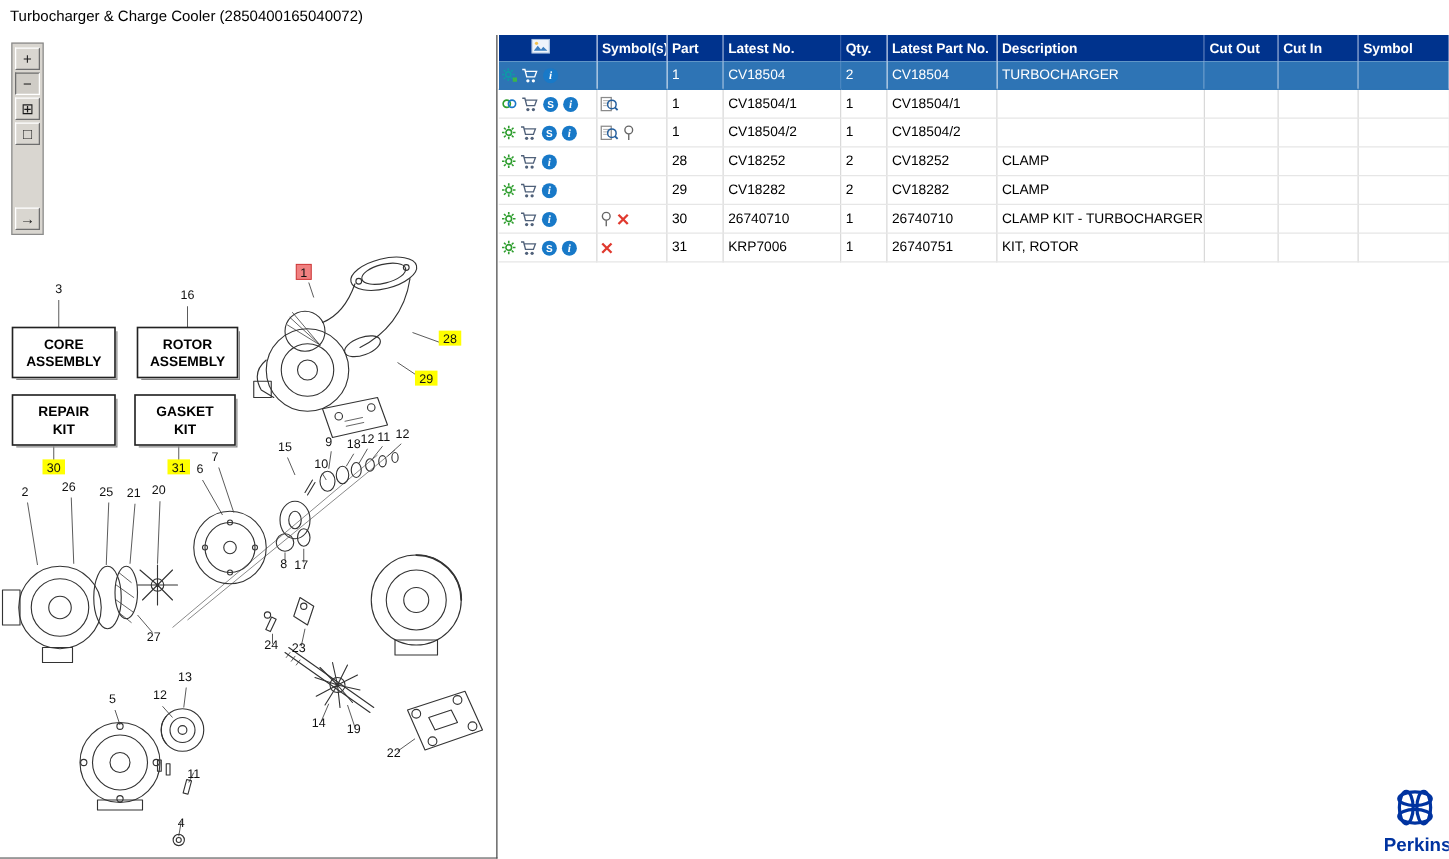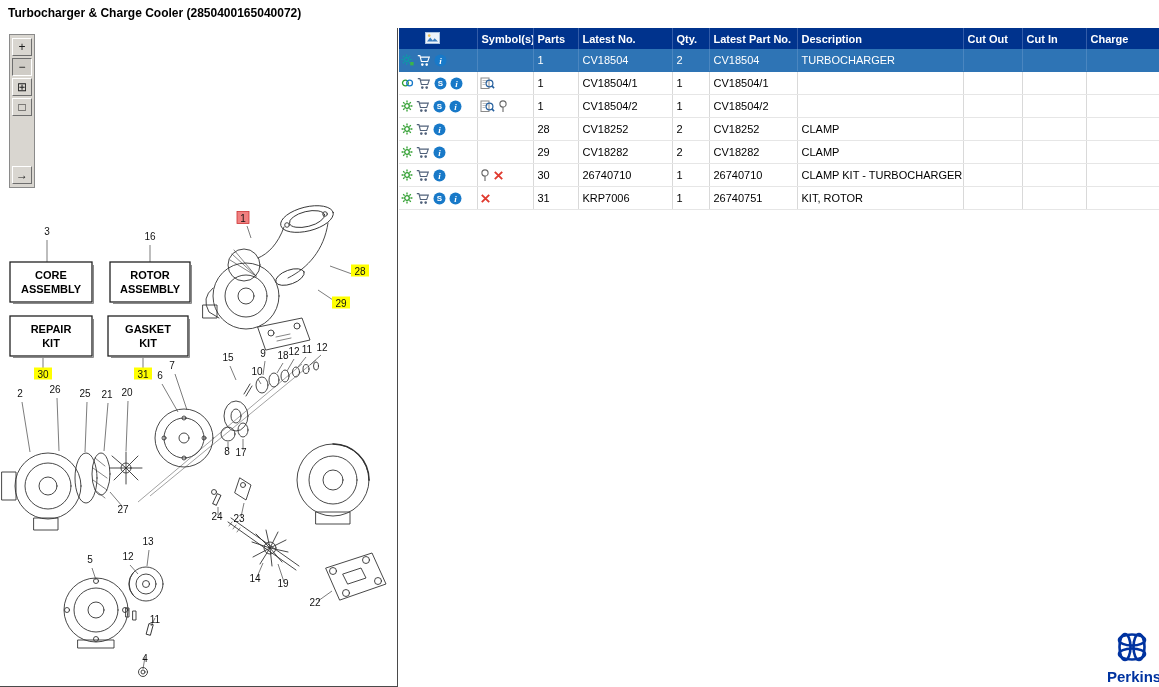--- a/index.html
+++ b/index.html
@@ -1,21 +1,21 @@
 <!DOCTYPE html>
 <html><head>
 <meta charset="utf-8">
 <style>
   html,body{margin:0;padding:0;}
   body{
     width:1159px;height:687px;position:relative;overflow:hidden;
     background:#fff;font-family:"Liberation Sans",sans-serif;
   }
   .titlebar{
-    position:absolute;left:8px;top:6px;font-size:12px;font-weight:bold;color:#000;
+    position:absolute;left:8px;top:6px;font-size:12px;font-weight:normal;color:#000;
     white-space:nowrap;
   }
   
   .drawing-panel{
     position:absolute;left:0;top:28px;width:397px;height:658px;
     border-right:1px solid #4a4a4a;border-bottom:1px solid #4a4a4a;background:#fff;
   }
   .tool-strip{
     position:absolute;left:9px;top:6px;width:26px;height:154px;
     background:#d9d6d0;border:1px solid #8a8a8a;display:flex;flex-direction:column;
@@ -250,28 +250,28 @@
       <thead>
         <tr>
           <th><span class="icon" style="padding-left:22px">
               <svg width="15" height="12" viewBox="0 0 15 12">
                 <rect x=".5" y=".5" width="14" height="11" fill="#eef4fb" stroke="#a9c0dd"></rect>
                 <path d="M2 9.5l3.2-4 2.6 3 1.8-2.2 3.4 3.2z" fill="#3d7fc1"></path>
                 <circle cx="4.2" cy="3.6" r="1.3" fill="#f2c14e"></circle>
               </svg>
             </span></th>
           <th>Symbol(s)</th>
-          <th>Parts</th>
+          <th>Part</th>
           <th>Latest No.</th>
           <th>Qty.</th>
           <th>Latest Part No.</th>
           <th>Description</th>
           <th>Cut Out</th>
           <th>Cut In</th>
-          <th>Charge</th>
+          <th>Symbol</th>
         </tr>
       </thead>
       <tbody>
         <tr class="selected">
           <td class="icons-cell">
             <div class="cellicons">
               <span class="icon icon-machine">
                 <svg width="13" height="12" viewBox="0 0 13 12">
                   <g fill="none" stroke="#0e9aa7" stroke-width="1.3">
                     <circle cx="5.6" cy="5.6" r="2.1"></circle>

